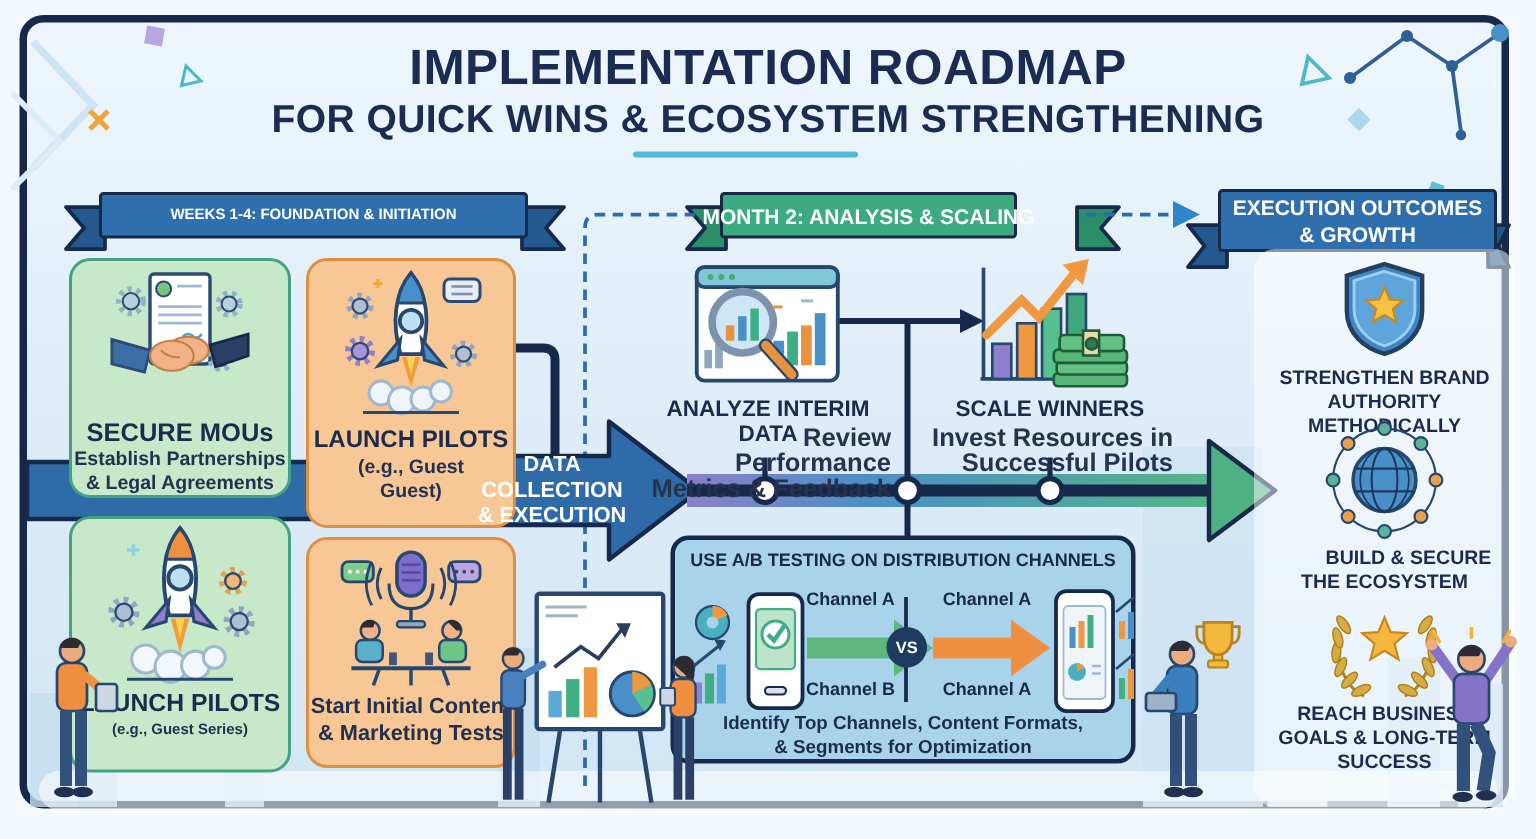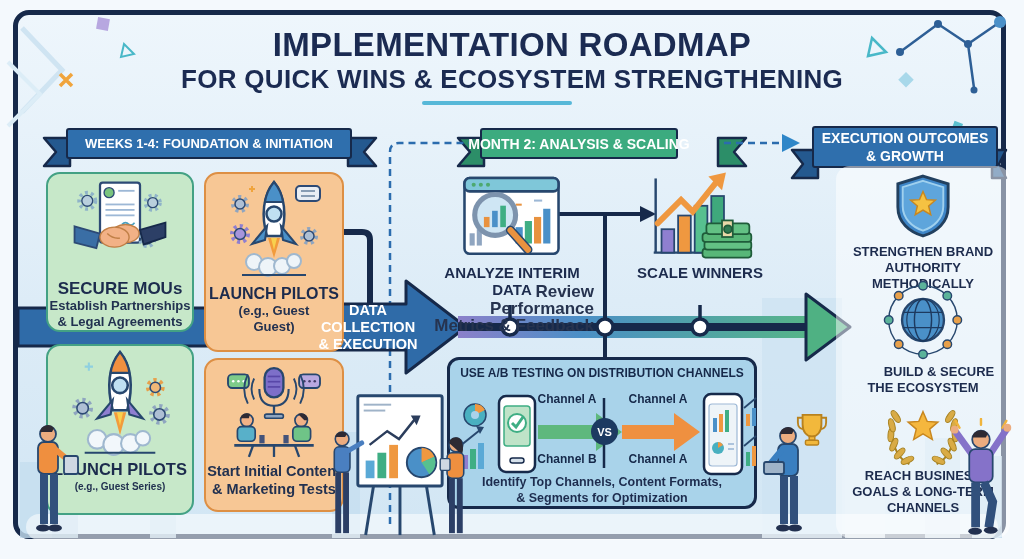--- a/index.html
+++ b/index.html
@@ -109,21 +109,21 @@
     <polygon points="640,206 656,214 640,222" fill="#16294a"></polygon>
     <circle cx="510" cy="327" r="8" fill="#fff" stroke="#16294a" stroke-width="3.5"></circle>
     <circle cx="605" cy="327" r="8" fill="#fff" stroke="#16294a" stroke-width="3.5"></circle>
     <circle cx="700" cy="327" r="8" fill="#fff" stroke="#16294a" stroke-width="3.5"></circle>
   </svg>
 
   <div class="abs ttl" style="top:26px;font-size:33px;">IMPLEMENTATION ROADMAP</div>
   <div class="abs ttl" style="top:64px;font-size:26px;">FOR QUICK WINS &amp; ECOSYSTEM STRENGTHENING</div>
   <div class="abs" style="left:calc(50% - 90px);top:101px;width:150px;height:4px;background:#57b8d8;border-radius:2px;"></div>
 
-  <div class="abs band" style="left:66px;top:128px;width:286px;height:31px;background:#2f6fad;font-size:13px;">WEEKS 1-4: FOUNDATION &amp; INITIATION</div>
+  <div class="abs band" style="left:66px;top:128px;width:286px;height:31px;background:#2f6fad;font-size:10px;">WEEKS 1-4: FOUNDATION &amp; INITIATION</div>
   <div class="abs band" style="left:480px;top:128px;width:198px;height:31px;background:#3cab7f;font-size:14px;">MONTH 2: ANALYSIS &amp; SCALING</div>
   <div class="abs band" style="left:812px;top:126px;width:186px;height:42px;background:#2f6fad;font-size:14px;line-height:18px;">
     <span>EXECUTION OUTCOMES</span>
     <span>&amp; GROWTH</span>
   </div>
 
   <div class="abs card green" style="left:46px;top:172px;width:148px;height:160px;">
     <svg width="104" height="92" viewBox="0 0 100 88" style="margin-top:5px;">
       <g>
           <circle cx="14" cy="24" r="9" fill="none" stroke="#8fb3c9" stroke-width="4" stroke-dasharray="3.2 3.4"></circle>
@@ -304,20 +304,24 @@
     <g stroke="#1f5c3a" stroke-width="1.8">
       <rect x="62" y="80" width="50" height="9" rx="3" fill="#58b778"></rect>
       <rect x="64" y="72" width="48" height="9" rx="3" fill="#63c184"></rect>
       <rect x="62" y="64" width="50" height="9" rx="3" fill="#58b778"></rect>
       <rect x="66" y="54" width="44" height="11" rx="3" fill="#63c184"></rect>
       <rect x="82" y="51" width="11" height="17" fill="#e9d8a8"></rect>
       <circle cx="88" cy="60" r="4" fill="#2f7a52"></circle>
     </g>
   </svg>
   <div class="abs sec-title" style="left:618px;top:264px;width:164px;">SCALE WINNERS</div>
+  <div class="abs sec-sub" style="left:618px;top:283px;width:164px;">
+    <div>Invest Resources in</div>
+    <div>Successful Pilots</div>
+  </div>
 
   <div class="abs ab-box" style="left:447px;top:357px;width:310px;height:152px;">
     <div class="ab-title" style="position:absolute;left:0;top:6px;width:100%;">USE A/B TESTING ON DISTRIBUTION CHANNELS</div>
     <svg style="position:absolute;left:0;top:0;" width="310" height="152" viewBox="0 0 310 152">
       <circle cx="25" cy="55" r="11" fill="#49b0c0" stroke="#27476e" stroke-width="1.5"></circle>
       <path d="M25,55 L25,44 A11,11 0 0 1 35,50 Z" fill="#ef9840"></path>
       <circle cx="25" cy="55" r="4" fill="#a9d3ea"></circle>
       <rect x="12" y="95" width="6" height="14" fill="#8f7fd0"></rect>
       <rect x="20" y="89" width="6" height="20" fill="#3fae84"></rect>
       <rect x="28" y="83" width="6" height="26" fill="#5aa9d6"></rect>
@@ -398,21 +402,21 @@
         <ellipse cx="60" cy="62" rx="7" ry="3" transform="rotate(25 60 62)"></ellipse>
         <ellipse cx="68" cy="55" rx="7" ry="3" transform="rotate(45 68 55)"></ellipse>
         <ellipse cx="74" cy="46" rx="7" ry="3" transform="rotate(65 74 46)"></ellipse>
         <ellipse cx="77" cy="36" rx="7" ry="3" transform="rotate(85 77 36)"></ellipse>
         <ellipse cx="76" cy="26" rx="7" ry="3" transform="rotate(105 76 26)"></ellipse>
         <ellipse cx="72" cy="17" rx="7" ry="3" transform="rotate(125 72 17)"></ellipse>
       </g>
     </svg>
     <div class="outcome-line" style="position:absolute;left:0;top:302px;width:100%;">REACH BUSINESS</div>
     <div class="outcome-line" style="position:absolute;left:0;top:318px;width:100%;">GOALS &amp; LONG-TERM</div>
-    <div class="outcome-line" style="position:absolute;left:0;top:334px;width:100%;">CHANNELS</div>
+    <div class="outcome-line" style="position:absolute;left:0;top:334px;width:100%;">SUCCESS</div>
   </div>
 
   <svg class="abs" style="left:22px;top:420px;z-index:3;" width="64" height="118" viewBox="0 0 64 118">
     <circle cx="26" cy="14" r="8" fill="#ecac7f" stroke="#27476e" stroke-width="1.8"></circle>
     <path d="M18,12 a8,8 0 0 1 14,-4 l-2,4 Z" fill="#2e2a33"></path>
     <rect x="16" y="22" width="20" height="32" rx="6" fill="#ef8f3f" stroke="#27476e" stroke-width="1.8"></rect>
     <line x1="34" y1="30" x2="46" y2="40" stroke="#ef8f3f" stroke-width="6" stroke-linecap="round"></line>
     <rect x="42" y="36" width="14" height="18" rx="2" fill="#cfd8e2" stroke="#27476e" stroke-width="1.8"></rect>
     <rect x="18" y="54" width="8" height="50" fill="#31507c"></rect>
     <rect x="28" y="54" width="8" height="50" fill="#31507c"></rect>

